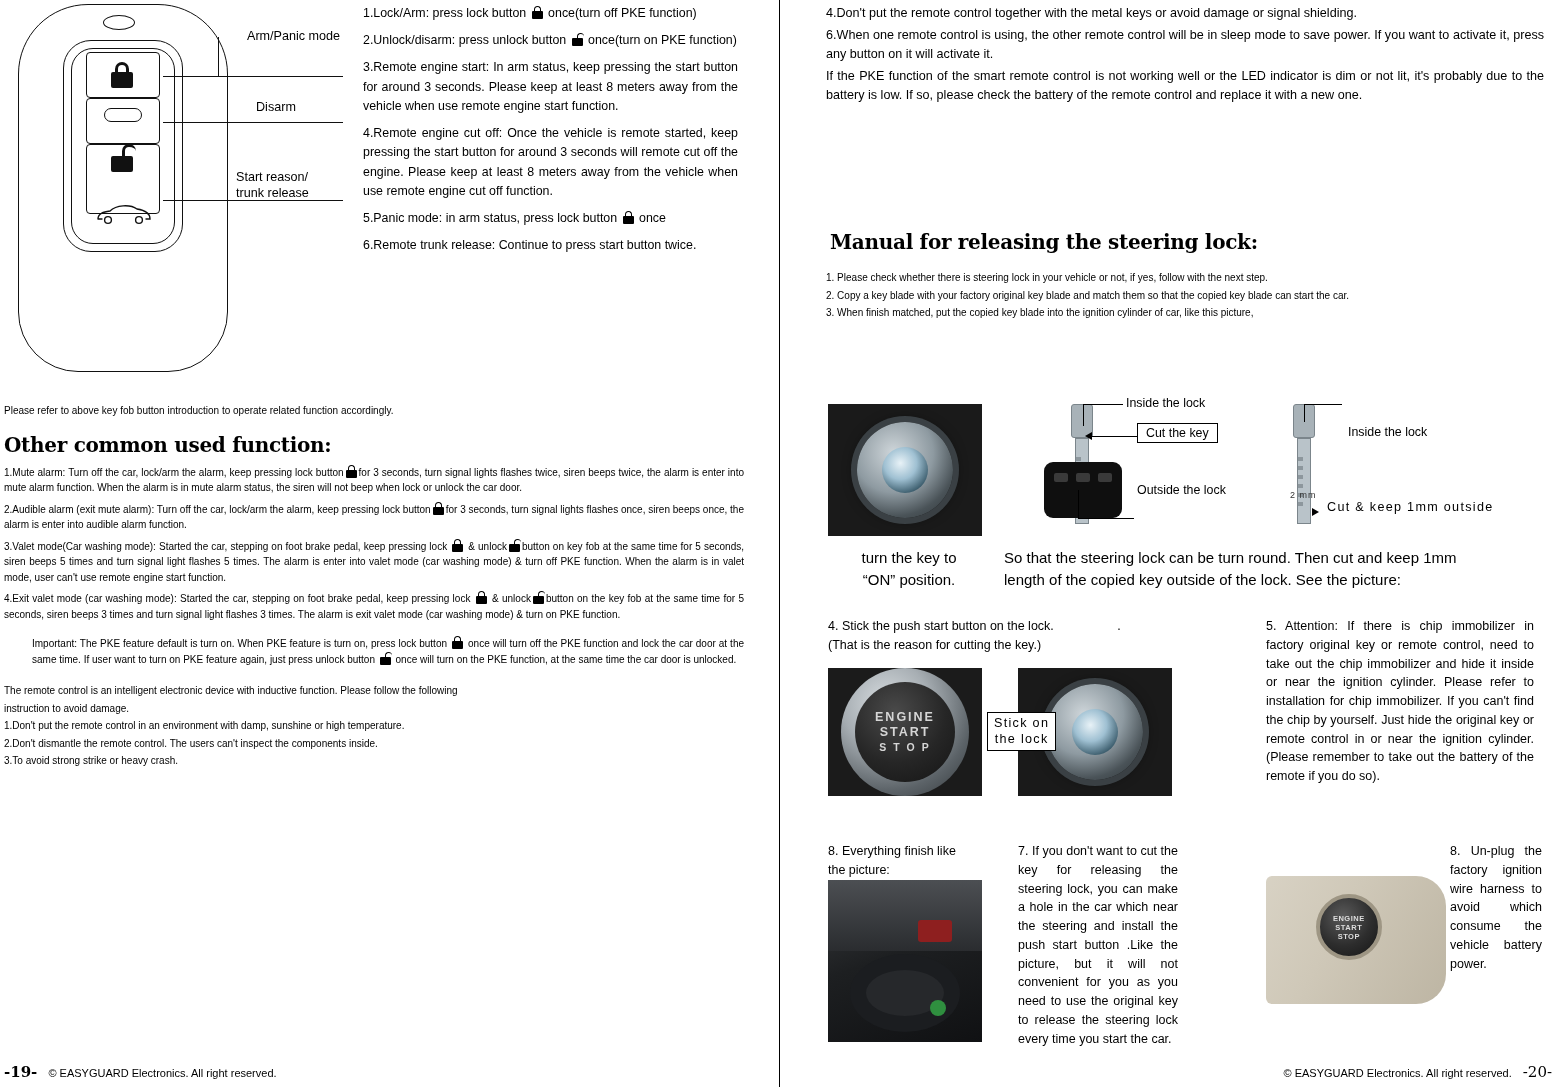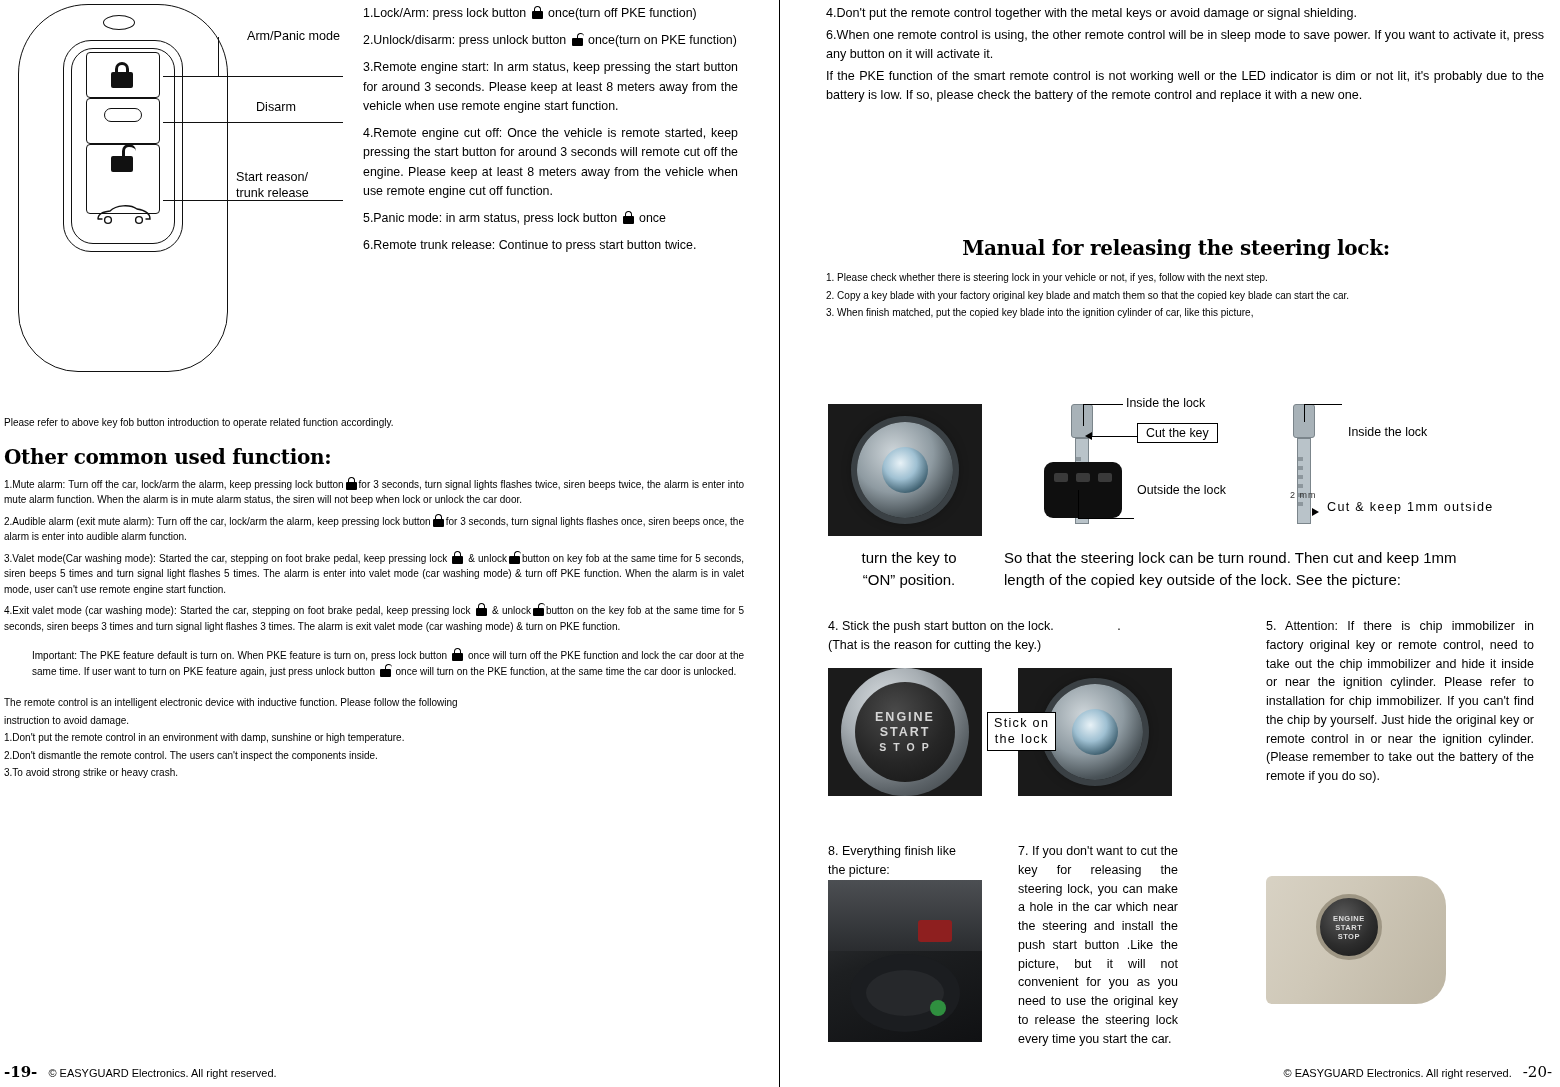--- a/index.html
+++ b/index.html
@@ -70,21 +70,21 @@
   .fob-unlock .sk { position:absolute; left:11px; top:0; width:14px; height:13px; border:3px solid #111; border-bottom:none; border-right:none; border-radius:8px 8px 0 0; }
 
   .car-ic { position:absolute; left:86px; top:196px; width:60px; height:26px; }
 
   .lead { position:absolute; background:#111; height:1px; }
   .lbl { position:absolute; font-size:12.6px; color:#000; white-space:nowrap; }
 
   .left-list { position:absolute; left:363px; top:4px; width:375px; }
   .left-list .p { font-size:12.4px; margin-bottom:8px; }
 
-  .left-body { position:absolute; left:4px; top:415px; width:740px; }
+  .left-body { position:absolute; left:4px; top:403px; width:740px; }
 
   .footer-left { position:absolute; left:4px; bottom:6px; font-size:11px; }
   .footer-left .pg { font-weight:bold; font-size:15px; font-family:"DejaVu Serif", serif; }
   .footer-right { position:absolute; right:8px; bottom:6px; font-size:11px; text-align:right; }
   .footer-right .pg { font-weight:normal; font-size:15px; font-family:"DejaVu Serif", serif; }
 
   
   .right-top { position:absolute; left:44px; top:4px; width:718px; }
   .right-top .p { font-size:12.6px; margin-bottom:2px; }
 
@@ -259,21 +259,21 @@
 
   <div class="col-right">
 
     <div class="right-top">
       <p class="p">4.Don't put the remote control together with the metal keys or avoid damage or signal shielding.</p>
       <p class="p">6.When one remote control is using, the other remote control will be in sleep mode to save power. If you want to activate it, press any button on it will activate it.</p>
       <p class="p">If the PKE function of the smart remote control is not working well or the LED indicator is dim or not lit, it's probably due to the battery is low. If so, please check the battery of the remote control and replace it with a new one.</p>
     </div>
 
     <div class="steer-head">
-      <h2 class="section" style="margin:10px;text-align:center;">Manual for releasing the steering lock:</h2>
+      <h2 class="section" style="margin:4px;">Manual for releasing the steering lock:</h2>
     </div>
 
     <div class="steer-list">
       <p class="p">1. Please check whether there is steering lock in your vehicle or not, if yes, follow with the next step.</p>
       <p class="p">2. Copy a key blade with your factory original key blade and match them so that the copied key blade can start the car.</p>
       <p class="p">3. When finish matched, put the copied key blade into the ignition cylinder of car, like this picture,</p>
     </div>
 
     <div class="photo ign-photo" style="left:46px; top:404px; width:154px; height:132px;">
       <div class="dk1"></div>
@@ -356,20 +356,21 @@
     </div>
     <div class="photo car-photo" style="left:46px; top:880px; width:154px; height:162px;">
       <div class="dash"></div>
       <div class="wheel"></div>
       <div class="red"></div>
       <div class="grn"></div>
     </div>
 
     <div class="blk" style="left:236px; top:842px; width:160px;">7. If you don't want to cut the key for releasing the steering lock, you can make a hole in the car which near the steering and install the push start button .Like the picture, but it will not convenient for you as you need to use the original key to release the steering lock every time you start the car.</div>
 
+    <div class="blk" style="left:668px; top:842px; width:92px;">8. Un-plug the factory ignition wire harness to avoid which consume the vehicle battery power.</div>
     <div class="photo panel-photo" style="left:484px; top:876px; width:180px; height:128px;">
       <div class="hole">
         <span>
           <span>ENGINE</span><br>
           <span>START</span><br>
           <span>STOP</span>
         </span>
       </div>
     </div>
 

